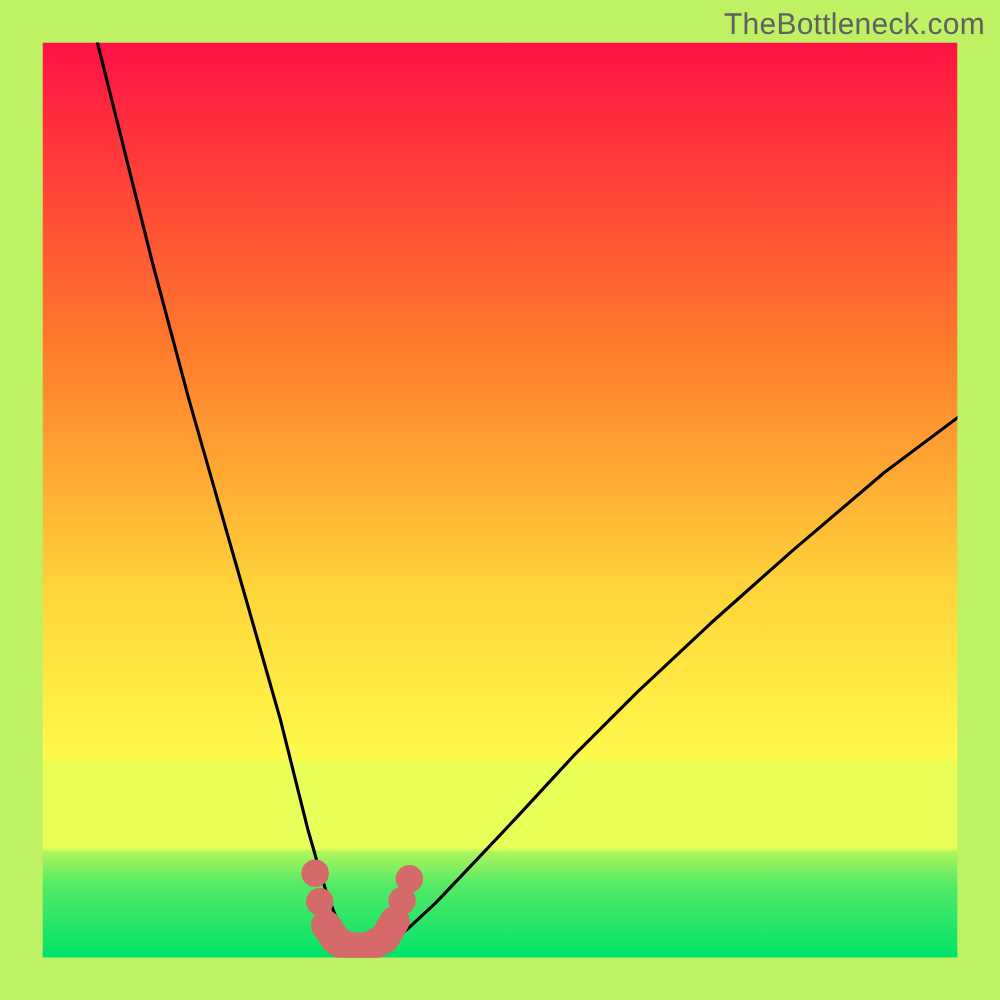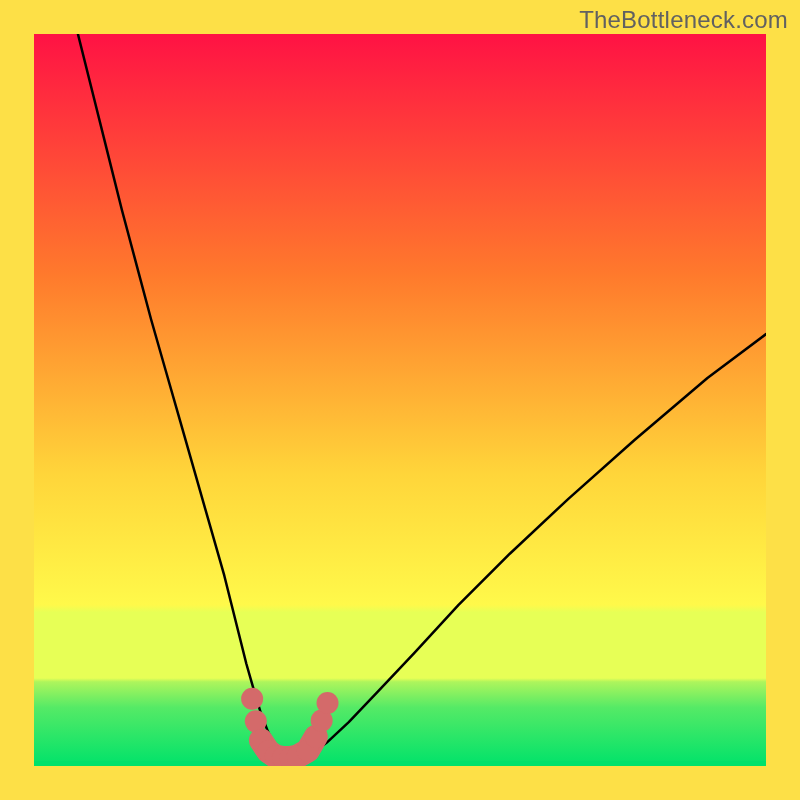--- a/index.html
+++ b/index.html
@@ -9,21 +9,21 @@
     height: 800px;
     background: #000;
     overflow: hidden;
   }
   .frame {
     position: absolute;
     left: 0;
     top: 0;
     width: 800px;
     height: 800px;
-    background: #fde047;
+    background: #bef264;
   }
   .plot {
     position: absolute;
     left: 34px;
     top: 34px;
     width: 732px;
     height: 732px;
   }
   .watermark {
     position: absolute;

